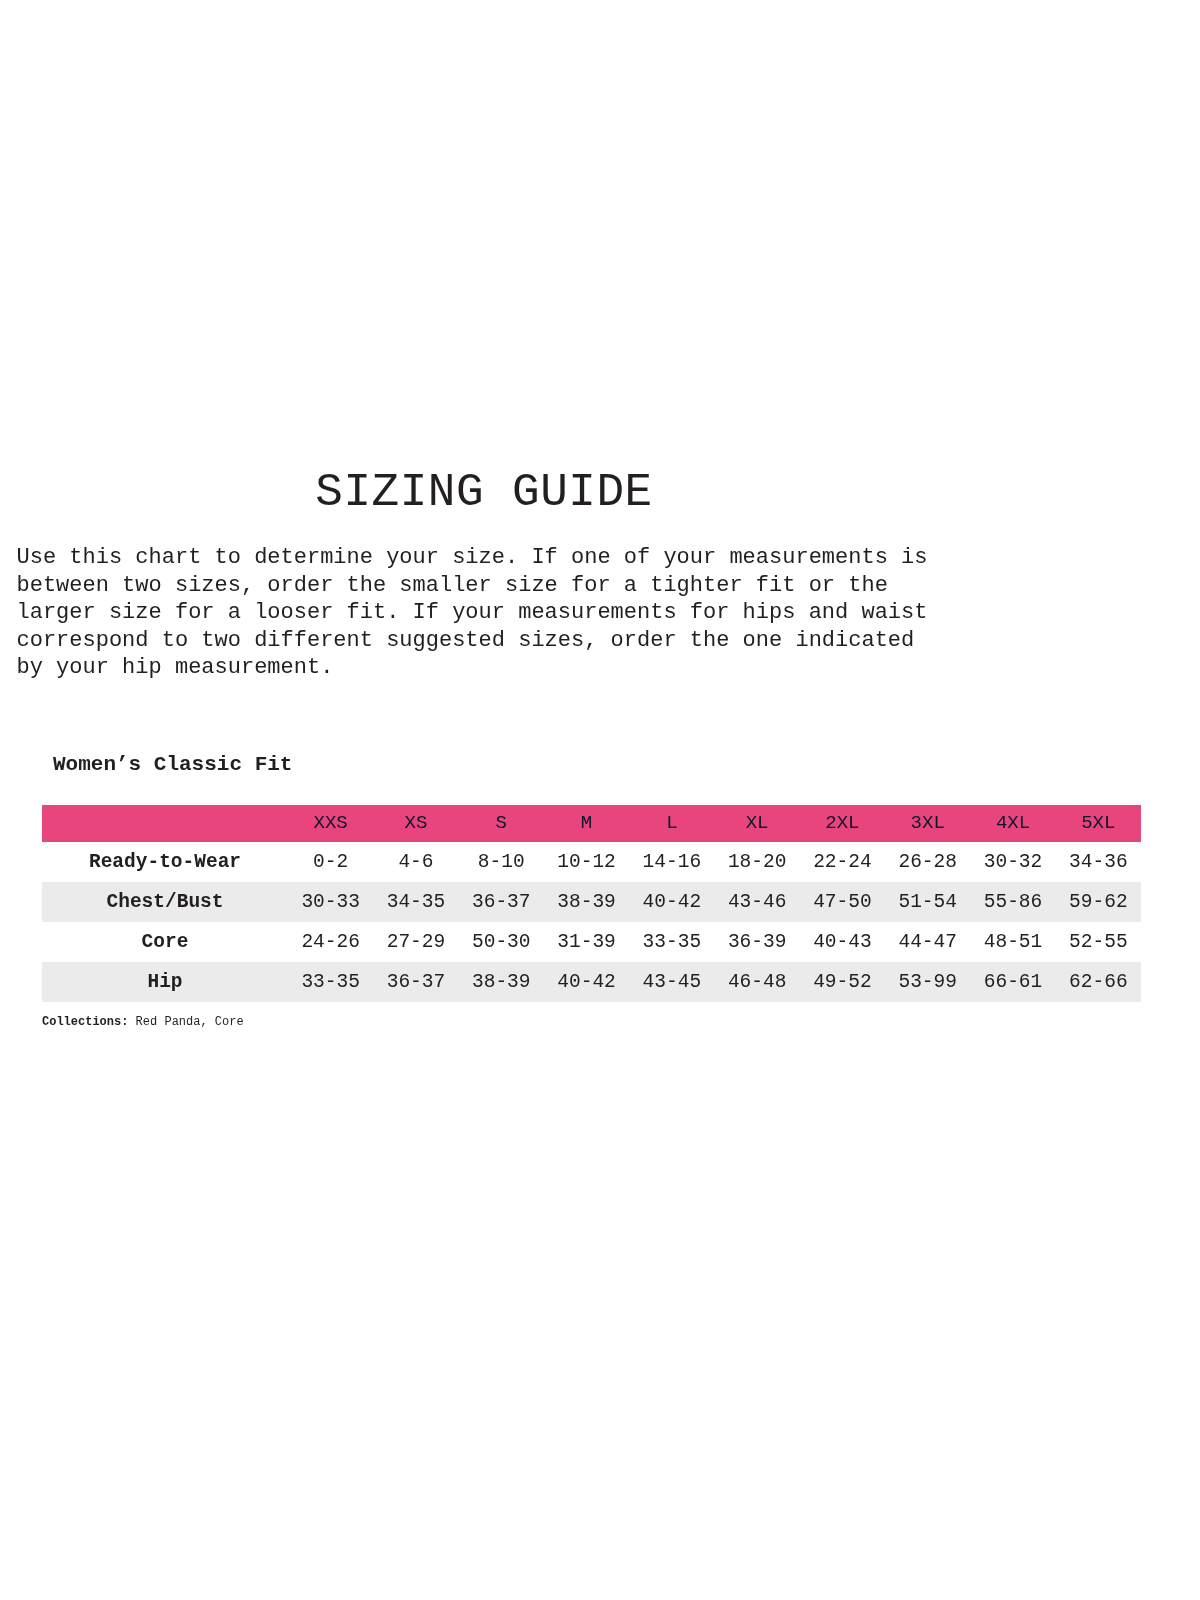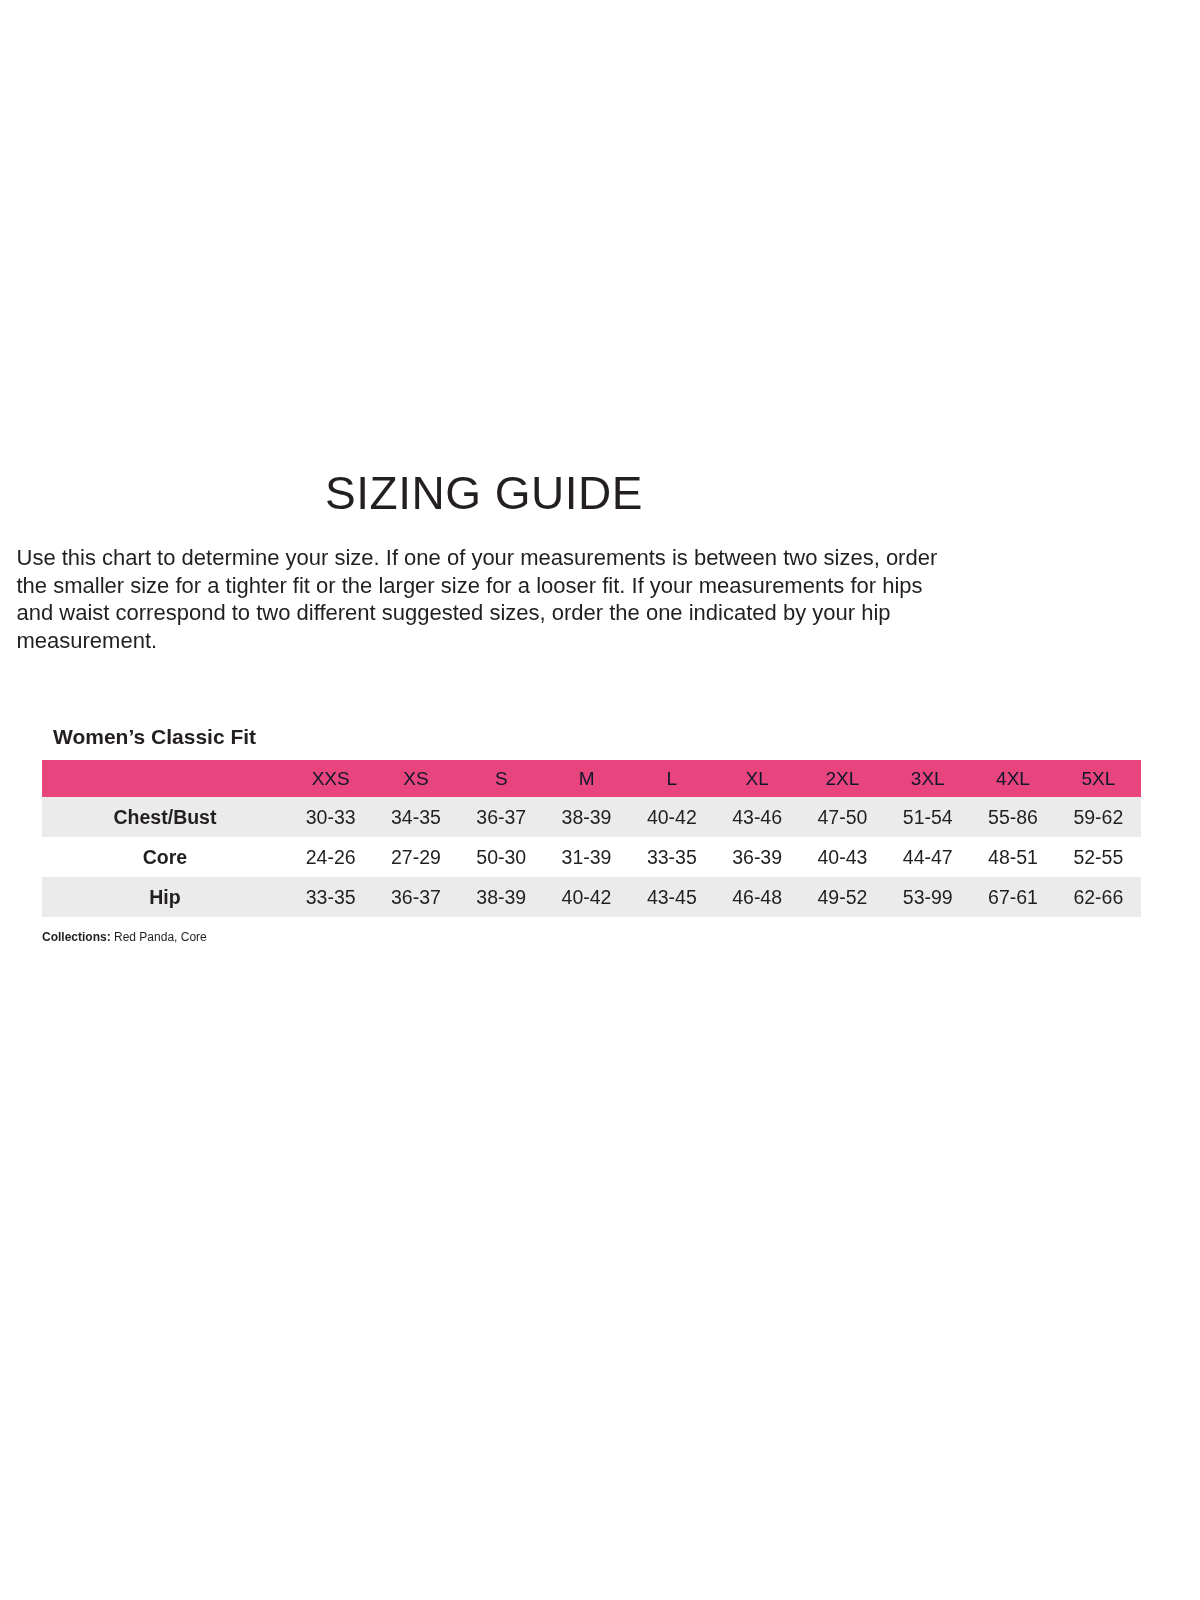--- a/index.html
+++ b/index.html
@@ -17,39 +17,40 @@
     width: 1200px;
     height: 1600px;
     color: var(--ink);
     font-family: "Liberation Sans", sans-serif;
     overflow: hidden;
   }
   .page {
     width: 968px;
     height: 1600px;
     padding-top: 466px;
+    font-family: Liberation Mono, monospace;
   }
   .title {
     margin: 0;
     text-align: center;
     font-size: 46px;
     line-height: 54px;
     font-weight: 400;
     letter-spacing: 0.5px;
     color: var(--ink);
   }
   .intro {
     width: 935px;
     margin: 24px auto 0 auto;
     font-size: 22px;
     line-height: 27.5px;
     text-align: left;
   }
   .fit-heading {
-    margin: 70px 0 11px 53px;
+    margin: 70px 0 28px 53px;
     font-size: 21px;
     line-height: 25px;
     font-weight: 700;
   }
   .table-wrap {
     margin-left: 42px;
     width: 1099px;
   }
   table.sizing {
     width: 100%;
@@ -124,20 +125,33 @@
             <th>M</th>
             <th>L</th>
             <th>XL</th>
             <th>2XL</th>
             <th>3XL</th>
             <th>4XL</th>
             <th>5XL</th>
           </tr>
       </thead>
       <tbody id="size-body">
+          <tr>
+            <th>Ready-to-Wear</th>
+            <td>0-2</td>
+            <td>4-6</td>
+            <td>8-10</td>
+            <td>10-12</td>
+            <td>14-16</td>
+            <td>18-20</td>
+            <td>22-24</td>
+            <td>26-28</td>
+            <td>30-32</td>
+            <td>34-36</td>
+          </tr>
           <tr class="stripe">
             <th>Chest/Bust</th>
             <td>30-33</td>
             <td>34-35</td>
             <td>36-37</td>
             <td>38-39</td>
             <td>40-42</td>
             <td>43-46</td>
             <td>47-50</td>
             <td>51-54</td>
@@ -160,21 +174,21 @@
           <tr class="stripe">
             <th>Hip</th>
             <td>33-35</td>
             <td>36-37</td>
             <td>38-39</td>
             <td>40-42</td>
             <td>43-45</td>
             <td>46-48</td>
             <td>49-52</td>
             <td>53-99</td>
-            <td>67-61</td>
+            <td>66-61</td>
             <td>62-66</td>
           </tr>
         </tbody>
     </table>
   </div>
 
   <p class="collections">
     <span class="bold">Collections:</span><span> Red Panda, Core</span>
   </p>
 

